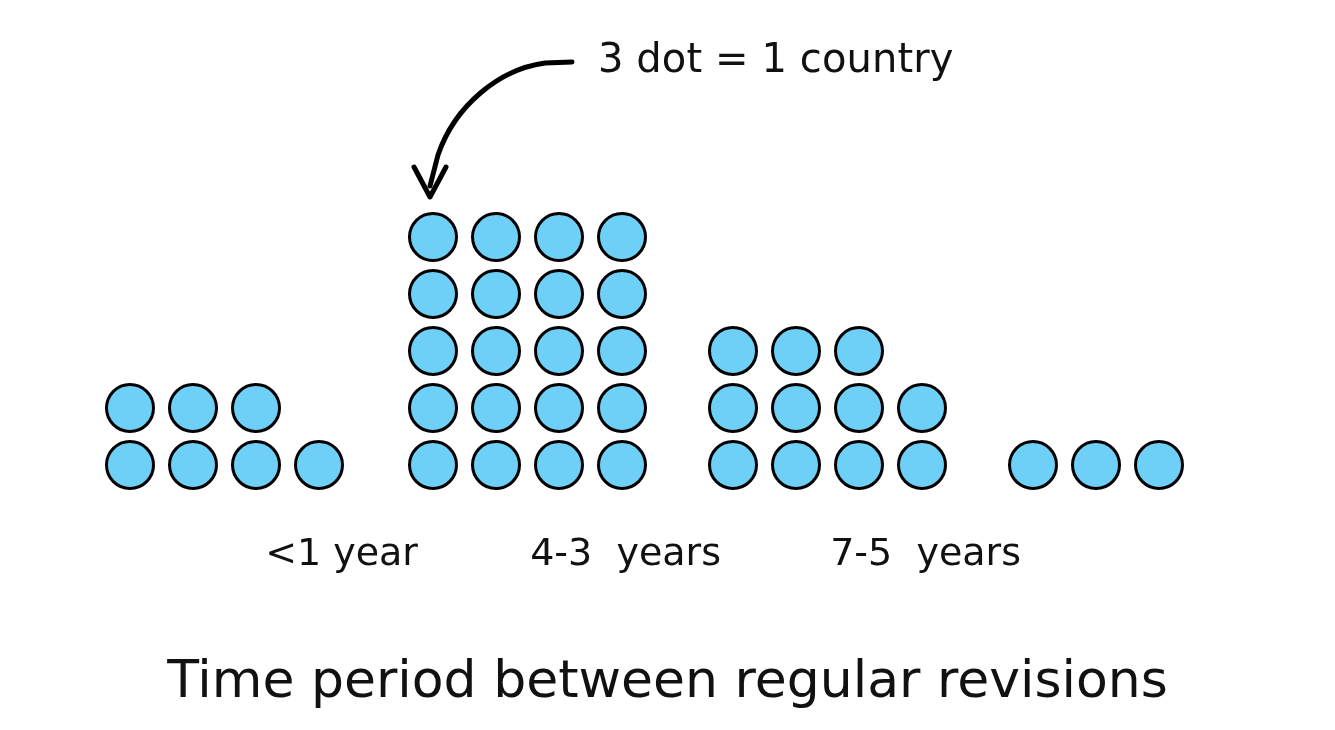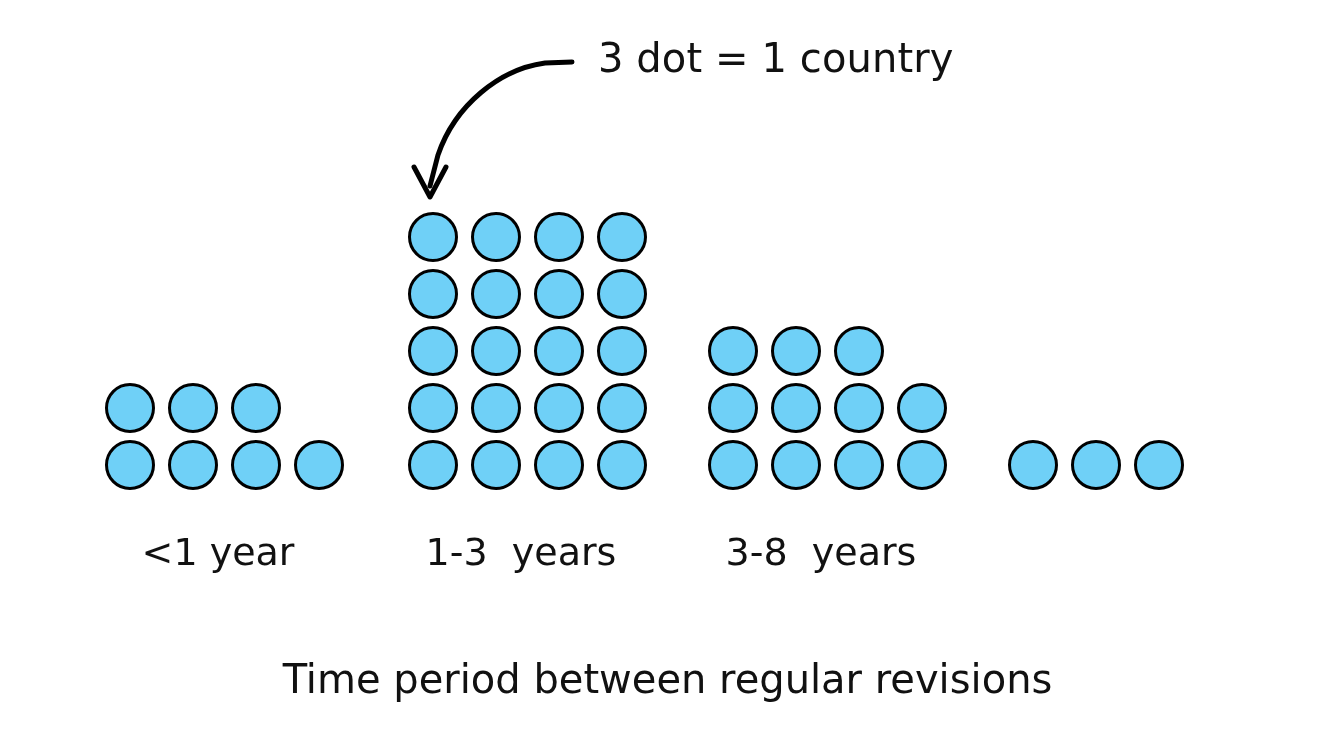--- a/index.html
+++ b/index.html
@@ -65,29 +65,29 @@
     background: #6FD0F7;
     border: 3px solid #000000;
     box-sizing: content-box;
   }
   .category-label {
     position: absolute;
     font-size: 38px;
     line-height: 44px;
     white-space: pre;
     color: #111111;
-    text-align: center;
+    text-align: right;
   }
   #axis-title {
     position: absolute;
     left: 0;
     top: 655px;
     width: 1335px;
     text-align: center;
-    font-size: 40px;
+    font-size: 52px;
     line-height: 48px;
     white-space: pre;
     color: #111111;
   }
 </style>
 </head>
 <body>
 
 <div id="canvas">
 
@@ -131,41 +131,41 @@
           <div class="dot" style="background: rgb(111, 208, 247); border-color: rgb(0, 0, 0);"></div>
           <div class="dot" style="background: rgb(111, 208, 247); border-color: rgb(0, 0, 0);"></div>
         </div>
         <div class="dot-row">
           <div class="dot" style="background: rgb(111, 208, 247); border-color: rgb(0, 0, 0);"></div>
           <div class="dot" style="background: rgb(111, 208, 247); border-color: rgb(0, 0, 0);"></div>
           <div class="dot" style="background: rgb(111, 208, 247); border-color: rgb(0, 0, 0);"></div>
           <div class="dot" style="background: rgb(111, 208, 247); border-color: rgb(0, 0, 0);"></div>
         </div>
       </div>
-      <div class="category-label" style="left: 321px; top: 530px; width: 400px;">1-3  years</div>
+      <div class="category-label" style="left: 321px; top: 530px; width: 400px;">4-3  years</div>
       <div class="dot-group" style="left: 708px; top: 322px;">
         <div class="dot-row">
           <div class="dot" style="background: rgb(111, 208, 247); border-color: rgb(0, 0, 0);"></div>
           <div class="dot" style="background: rgb(111, 208, 247); border-color: rgb(0, 0, 0);"></div>
           <div class="dot" style="background: rgb(111, 208, 247); border-color: rgb(0, 0, 0);"></div>
           <div class="dot" style="background: rgb(111, 208, 247); border-color: rgb(0, 0, 0);"></div>
         </div>
         <div class="dot-row">
           <div class="dot" style="background: rgb(111, 208, 247); border-color: rgb(0, 0, 0);"></div>
           <div class="dot" style="background: rgb(111, 208, 247); border-color: rgb(0, 0, 0);"></div>
           <div class="dot" style="background: rgb(111, 208, 247); border-color: rgb(0, 0, 0);"></div>
           <div class="dot" style="background: rgb(111, 208, 247); border-color: rgb(0, 0, 0);"></div>
         </div>
         <div class="dot-row">
           <div class="dot" style="background: rgb(111, 208, 247); border-color: rgb(0, 0, 0);"></div>
           <div class="dot" style="background: rgb(111, 208, 247); border-color: rgb(0, 0, 0);"></div>
           <div class="dot" style="background: rgb(111, 208, 247); border-color: rgb(0, 0, 0);"></div>
         </div>
       </div>
-      <div class="category-label" style="left: 621px; top: 530px; width: 400px;">3-8  years</div>
+      <div class="category-label" style="left: 621px; top: 530px; width: 400px;">7-5  years</div>
       <div class="dot-group" style="left: 1008px; top: 436px;">
         <div class="dot-row">
           <div class="dot" style="background: rgb(111, 208, 247); border-color: rgb(0, 0, 0);"></div>
           <div class="dot" style="background: rgb(111, 208, 247); border-color: rgb(0, 0, 0);"></div>
           <div class="dot" style="background: rgb(111, 208, 247); border-color: rgb(0, 0, 0);"></div>
         </div>
       </div>
     </div>
 
   <svg id="annotation-layer" viewBox="0 0 1335 730">

